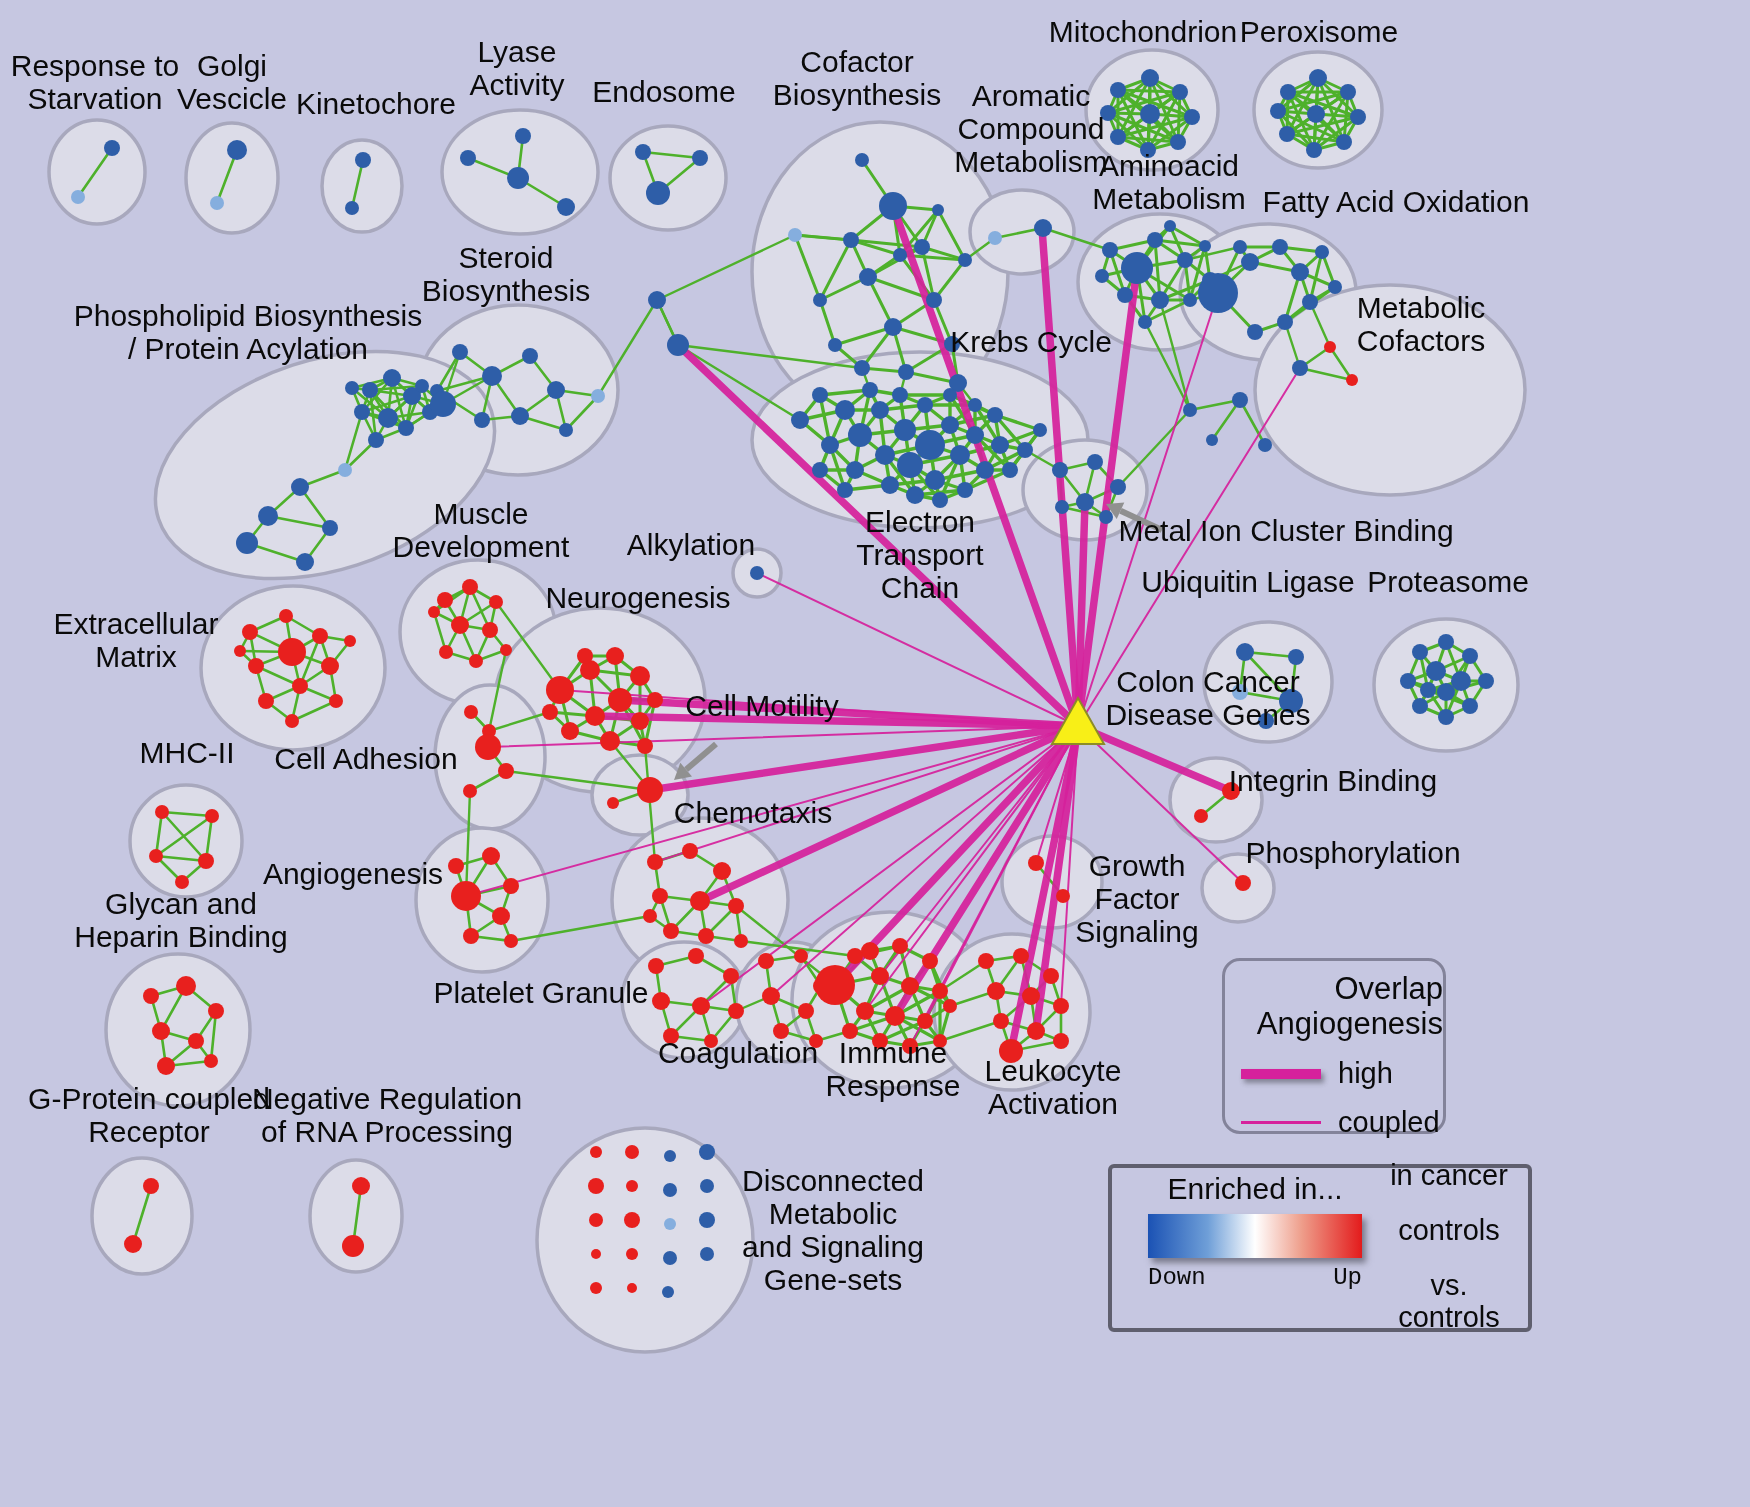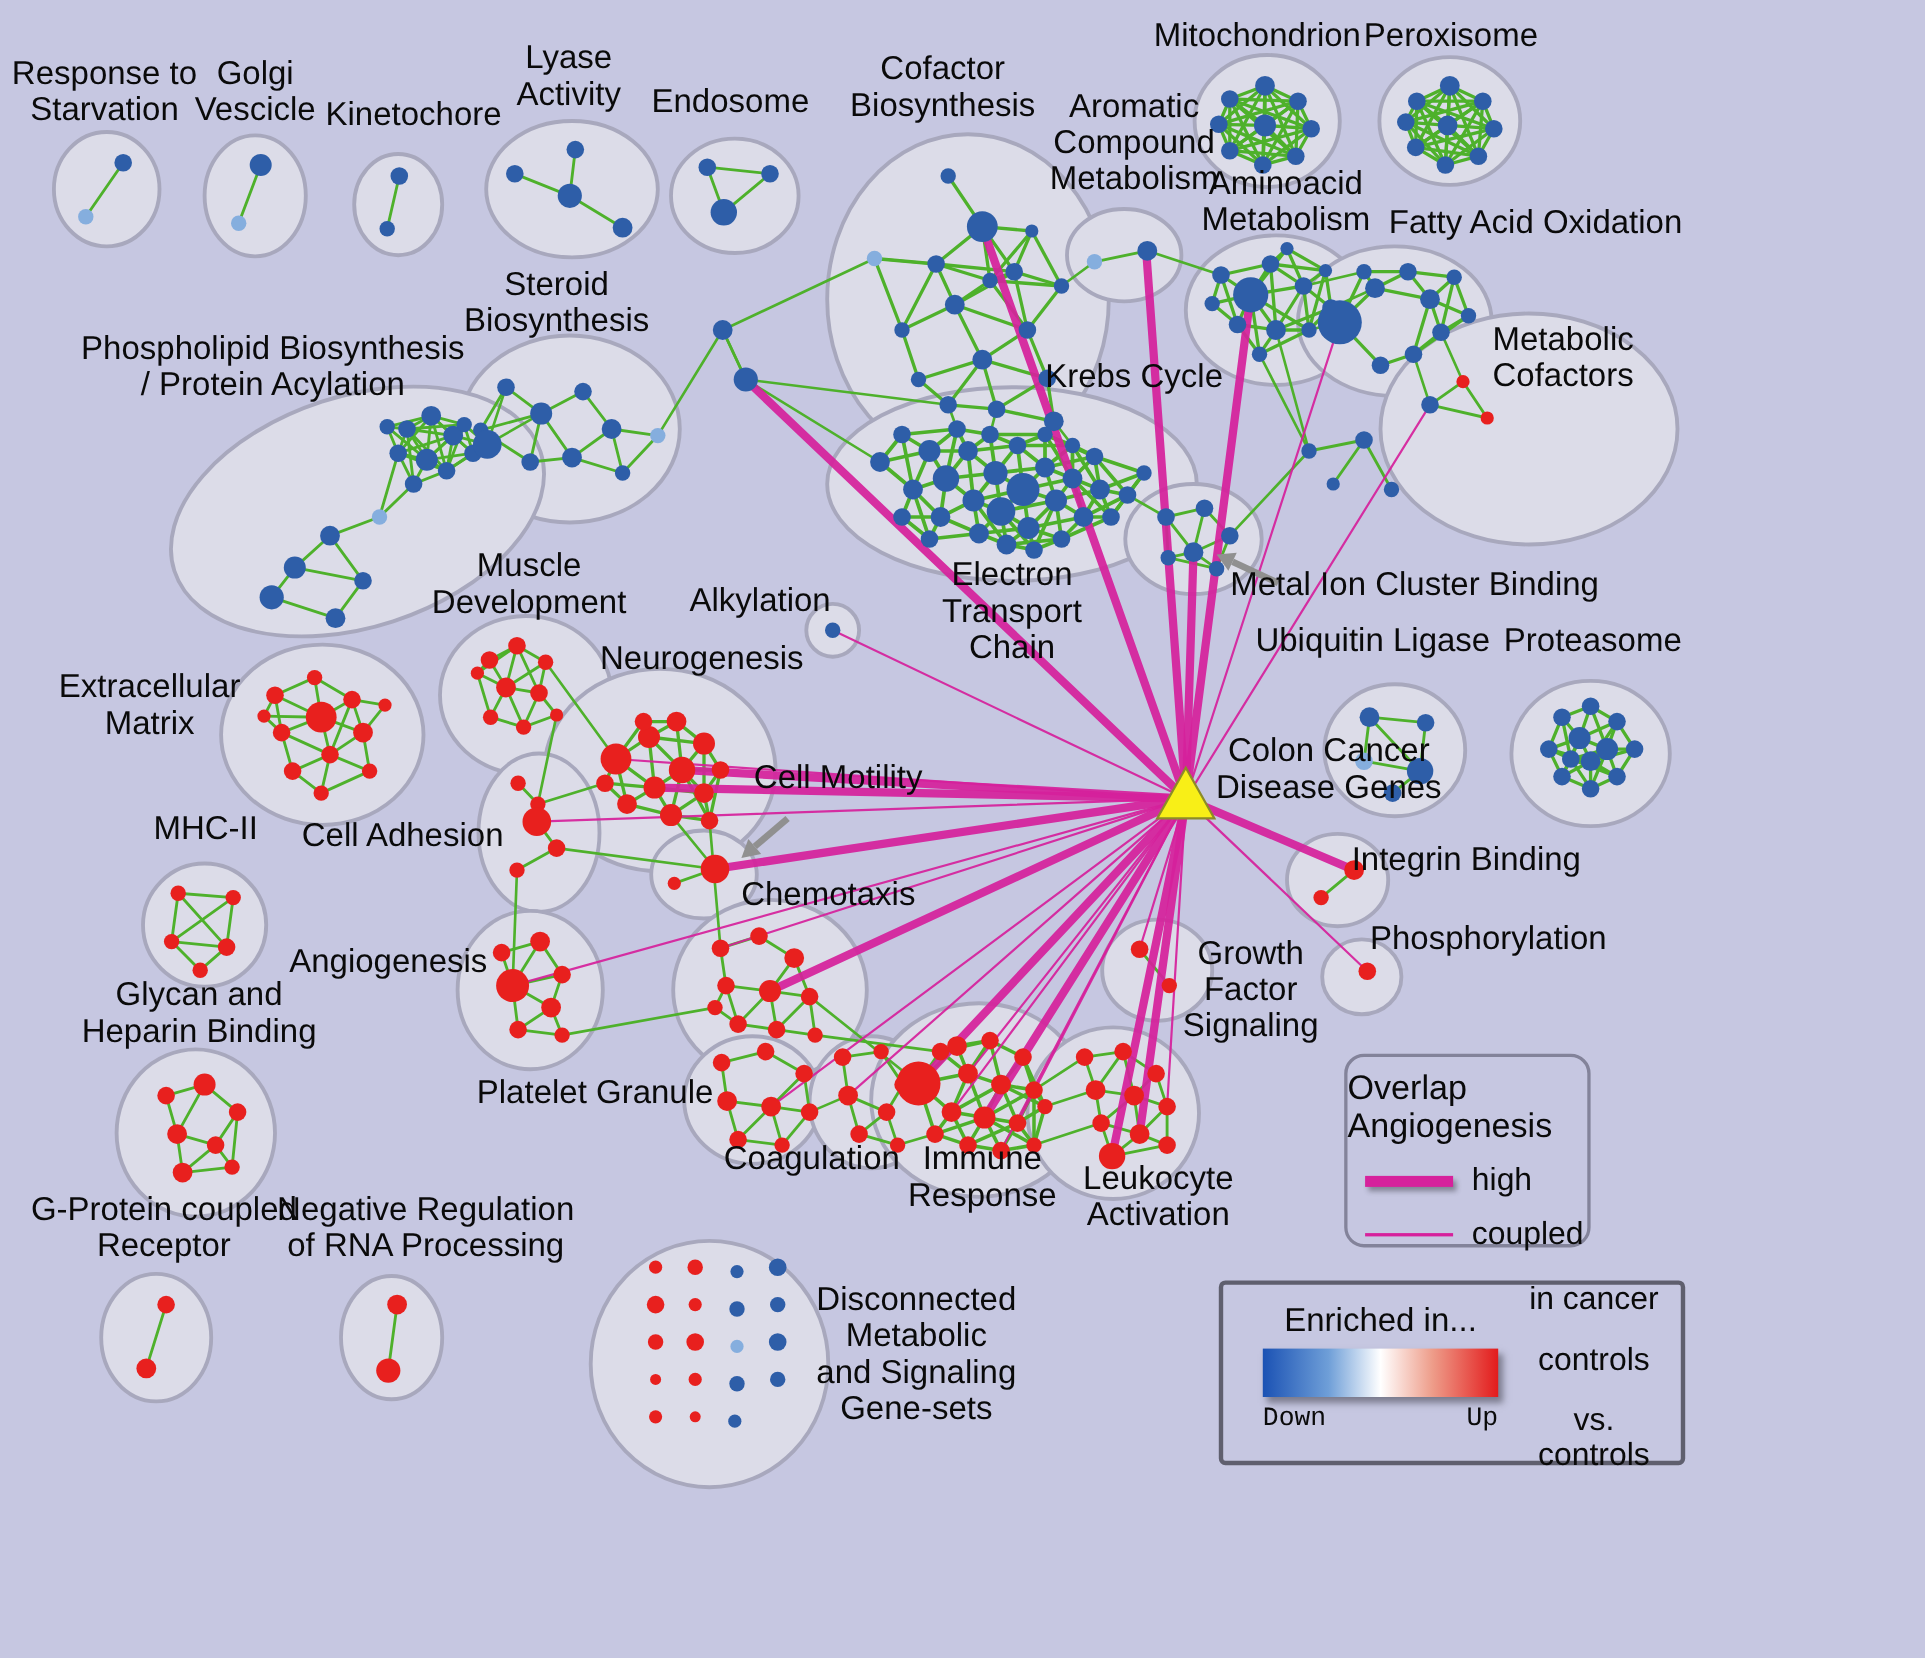--- a/index.html
+++ b/index.html
@@ -2,27 +2,27 @@
 <html><head>
 <meta charset="utf-8">
 <style>
   html,body{margin:0;padding:0;background:#c6c7e1;}
   #figure{position:relative;width:1750px;height:1507px;background:#c6c7e1;
           font-family:"Liberation Sans",sans-serif;overflow:hidden;}
   #net{position:absolute;left:0;top:0;width:1750px;height:1507px;}
   .legend{position:absolute;box-sizing:border-box;color:#0a0a0a;}
   .legend-overlap{left:1222px;top:958px;width:224px;height:176px;
       border:3px solid #83839a;border-radius:18px;}
-  .legend-overlap .ltitle{text-align:left;font-size:31px;line-height:35px;margin-top:10px;}
+  .legend-overlap .ltitle{text-align:right;font-size:31px;line-height:35px;margin-top:10px;}
   .legend-overlap .lrow{display:flex;align-items:center;gap:17px;margin:16px 0 0 16px;font-size:29px;}
   .line-high{display:inline-block;width:80px;height:10px;background:#d6219c;
       box-shadow:3px 4px 5px rgba(50,50,60,.45);}
   .line-moderate{display:inline-block;width:80px;height:3px;background:#d6219c;}
   .legend-enriched{left:1108px;top:1164px;width:424px;height:168px;
-      border:4px solid #5f5f6e;border-radius:6px;display:flex;padding:16px 10px 8px 18px;}
+      border:4px solid #5f5f6e;border-radius:6px;display:flex;padding:4px 10px 8px 18px;}
   .enr-left{width:250px;display:flex;flex-direction:column;align-items:center;}
   .enr-title{font-size:30px;margin-bottom:8px;}
   .gradbar{width:214px;height:44px;
       background:linear-gradient(90deg,#1b52b4 0%,#6f9fd8 28%,#ffffff 50%,#ee9d8a 72%,#e31b1c 100%);
       box-shadow:4px 5px 6px rgba(50,50,60,.5);}
   .updown{width:214px;display:flex;justify-content:space-between;font-size:24px;margin-top:6px;font-family:Liberation Mono, monospace;}
   .enr-right{flex:1;display:flex;flex-direction:column;justify-content:center;
       text-align:center;font-size:29px;line-height:32px;gap:23px;}
 </style>
 </head>

